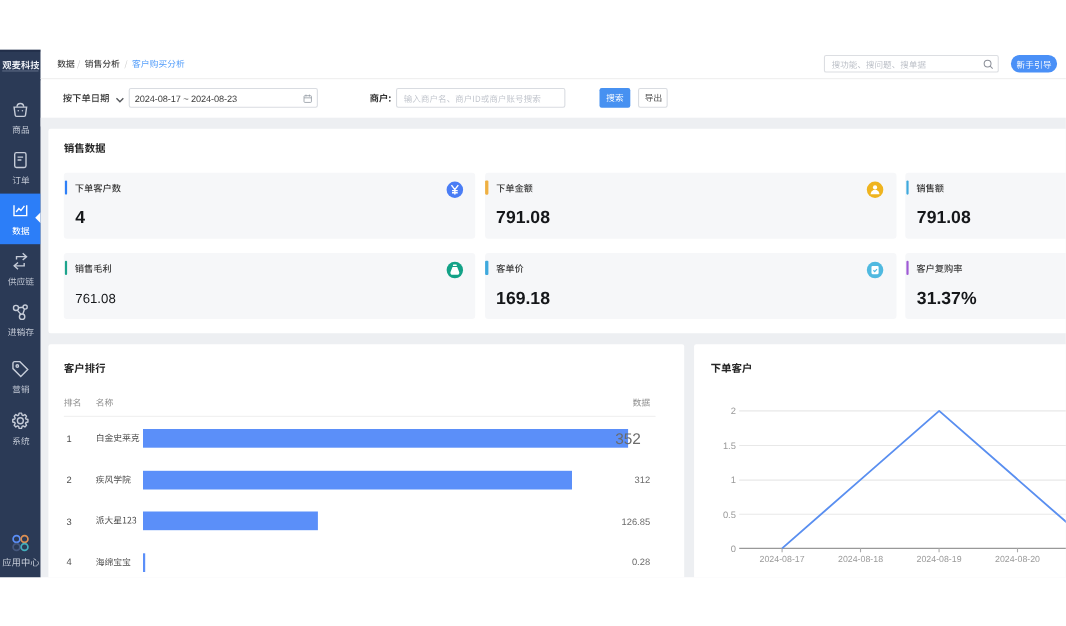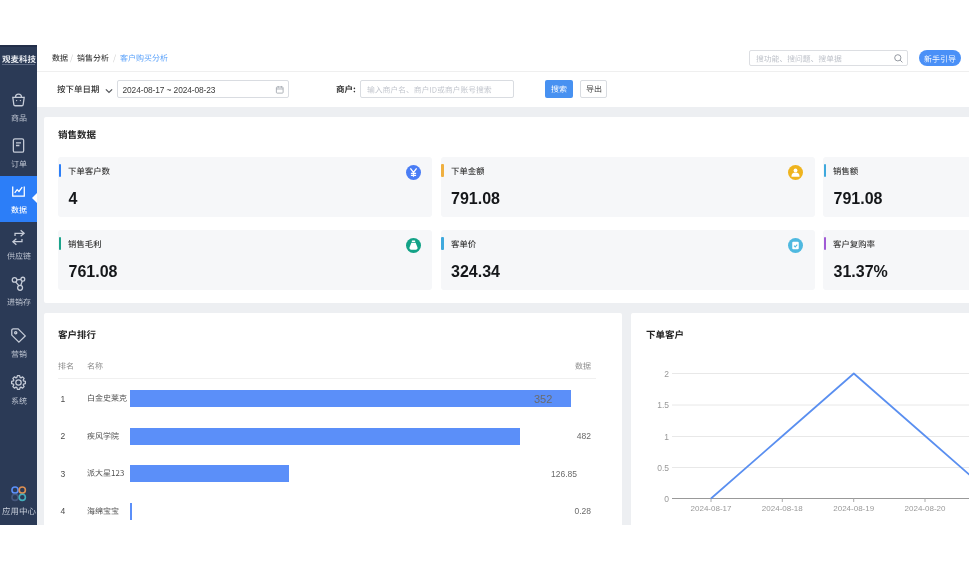--- a/index.html
+++ b/index.html
@@ -253,36 +253,36 @@
           </div>
           <div class="abs" style="left:10.5px;top:35.4px;font-size:16px;line-height:13px;font-weight:bold;color:#15171a">791.08</div>
         </div>
         <div class="sbox" style="left:14.0px;top:113px">
           <div class="abs" style="left:0.5px;top:7px;width:2.5px;height:13px;border-radius:1px;background:#1ca48c"></div>
           <div class="abs" style="left:10px;top:10px">
             <svg width="33.6" height="10.5" viewBox="0 -7.22 33.6 10.5">
               <path fill="#3a3a3a" d="M3.6 -6.5C3.9 -6.0 4.3 -5.4 4.4 -5.0L5.0 -5.3C4.9 -5.7 4.6 -6.3 4.3 -6.8ZM7.4 -6.9C7.2 -6.4 6.8 -5.7 6.5 -5.3L7.2 -5.0C7.4 -5.4 7.8 -6.0 8.0 -6.6ZM0.5 -2.9V-2.2H1.6V-0.7C1.6 -0.4 1.4 -0.1 1.2 -0.0C1.4 0.1 1.5 0.4 1.6 0.6C1.7 0.5 2.0 0.3 3.4 -0.4C3.4 -0.6 3.3 -0.9 3.3 -1.1L2.4 -0.7V-2.2H3.5V-2.9H2.4V-3.9H3.3V-4.7H0.9C1.1 -4.9 1.3 -5.1 1.4 -5.4H3.5V-6.1H1.8C1.9 -6.4 2.0 -6.6 2.1 -6.9L1.4 -7.1C1.2 -6.3 0.7 -5.6 0.3 -5.1C0.4 -4.9 0.6 -4.5 0.6 -4.4C0.7 -4.5 0.8 -4.5 0.9 -4.6V-3.9H1.6V-2.9ZM4.5 -2.5H7.1V-1.7H4.5ZM4.5 -3.2V-4.0H7.1V-3.2ZM5.4 -7.1V-4.7H3.8V0.7H4.5V-1.1H7.1V-0.2C7.1 -0.1 7.0 -0.1 6.9 -0.1C6.8 -0.1 6.4 -0.1 5.9 -0.1C6.1 0.1 6.1 0.4 6.2 0.6C6.8 0.6 7.2 0.6 7.5 0.5C7.7 0.4 7.8 0.2 7.8 -0.2V-4.7L7.1 -4.7H6.2V-7.1Z M10.5 -7.1C10.1 -6.2 9.4 -5.2 8.6 -4.6C8.8 -4.5 9.1 -4.2 9.2 -4.0C9.4 -4.2 9.6 -4.4 9.8 -4.7V-2.1H10.6V-2.4H16.0V-3.0H13.4V-3.6H15.4V-4.1H13.4V-4.6H15.4V-5.1H13.4V-5.6H15.8V-6.2H13.5C13.3 -6.5 13.2 -6.8 13.0 -7.1L12.3 -6.9C12.4 -6.7 12.5 -6.4 12.6 -6.2H10.9C11.0 -6.4 11.1 -6.7 11.2 -6.9ZM9.8 -1.9V0.7H10.6V0.4H14.7V0.7H15.5V-1.9ZM10.6 -0.3V-1.3H14.7V-0.3ZM12.6 -4.6V-4.1H10.6V-4.6ZM12.6 -5.1H10.6V-5.6H12.6ZM12.6 -3.6V-3.0H10.6V-3.6Z M17.3 -2.1 17.4 -1.3 20.1 -1.7V-0.8C20.1 0.3 20.4 0.6 21.5 0.6C21.8 0.6 23.3 0.6 23.5 0.6C24.5 0.6 24.8 0.2 24.9 -1.0C24.7 -1.1 24.3 -1.2 24.1 -1.4C24.1 -0.4 24.0 -0.2 23.5 -0.2C23.2 -0.2 21.8 -0.2 21.6 -0.2C21.0 -0.2 20.9 -0.3 20.9 -0.8V-1.8L24.7 -2.3L24.6 -3.0L20.9 -2.5V-3.7L24.1 -4.1L24.0 -4.9L20.9 -4.4V-5.6C22.0 -5.8 23.0 -6.1 23.8 -6.4L23.1 -7.1C21.8 -6.5 19.4 -6.1 17.4 -5.8C17.4 -5.6 17.6 -5.3 17.6 -5.1C18.4 -5.2 19.2 -5.3 20.1 -5.5V-4.3L17.5 -4.0L17.6 -3.2L20.1 -3.6V-2.4Z M30.1 -6.1V-1.4H30.9V-6.1ZM32.1 -6.9V-0.3C32.1 -0.1 32.1 -0.1 31.9 -0.1C31.7 -0.1 31.2 -0.1 30.6 -0.1C30.8 0.1 30.9 0.5 30.9 0.7C31.7 0.7 32.2 0.7 32.5 0.6C32.8 0.4 32.9 0.2 32.9 -0.3V-6.9ZM29.0 -7.0C28.2 -6.7 26.8 -6.4 25.5 -6.2C25.6 -6.0 25.7 -5.8 25.8 -5.6C26.3 -5.7 26.8 -5.7 27.3 -5.8V-4.6H25.6V-3.8H27.1C26.7 -2.9 26.0 -1.8 25.4 -1.2C25.5 -1.0 25.7 -0.6 25.8 -0.4C26.4 -0.9 26.9 -1.8 27.3 -2.7V0.7H28.1V-2.5C28.5 -2.1 28.9 -1.6 29.1 -1.3L29.6 -2.0C29.4 -2.2 28.5 -3.0 28.1 -3.3V-3.8H29.6V-4.6H28.1V-6.0C28.6 -6.1 29.1 -6.3 29.5 -6.4Z"></path>
             </svg>
           </div>
-          <div class="abs" style="left:10.5px;top:35.4px;font-size:16px;line-height:13px;font-weight:bold;color:#15171a">761.08</div>
+          <div class="abs" style="left:10.5px;top:35.4px;font-size:12px;line-height:13px;font-weight:normal;color:#15171a">761.08</div>
           <div class="abs" style="left:347.5px;top:7.5px;width:15px;height:15px;border-radius:50%;background:#13a287">
             <svg width="15" height="15" viewBox="0 0 24 24" fill="#fff">
               <rect x="9.2" y="3.8" width="5.6" height="2.4" rx="0.9"></rect>
               <path d="M8.6 7.6 h6.8 l2.9 7.2 a3 3 0 0 1 -2.8 4.1 h-7 a3 3 0 0 1 -2.8 -4.1 z"></path>
             </svg>
           </div>
         </div>
         <div class="sbox" style="left:396.5px;top:113px">
           <div class="abs" style="left:0.5px;top:7px;width:2.5px;height:13px;border-radius:1px;background:#3fa9dd"></div>
           <div class="abs" style="left:10px;top:10px">
             <svg width="25.2" height="10.5" viewBox="0 -7.22 25.2 10.5">
               <path fill="#3a3a3a" d="M3.1 -4.4H5.4C5.1 -4.0 4.7 -3.7 4.2 -3.4C3.8 -3.7 3.4 -4.0 3.1 -4.3ZM3.2 -5.6C2.7 -4.9 1.9 -4.2 0.8 -3.7C0.9 -3.6 1.2 -3.3 1.3 -3.2C1.8 -3.4 2.2 -3.6 2.5 -3.9C2.8 -3.6 3.1 -3.3 3.5 -3.0C2.5 -2.6 1.4 -2.3 0.3 -2.1C0.4 -1.9 0.6 -1.6 0.6 -1.4C1.1 -1.5 1.5 -1.6 1.9 -1.7V0.7H2.7V0.4H5.8V0.7H6.6V-1.7C6.9 -1.7 7.3 -1.6 7.6 -1.5C7.8 -1.8 8.0 -2.1 8.1 -2.3C7.0 -2.4 5.9 -2.7 5.0 -3.1C5.6 -3.5 6.2 -4.0 6.6 -4.7L6.1 -5.0L5.9 -5.0H3.7C3.8 -5.1 3.9 -5.3 4.0 -5.4ZM4.2 -2.6C4.7 -2.3 5.3 -2.1 6.0 -1.9H2.6C3.1 -2.1 3.7 -2.3 4.2 -2.6ZM2.7 -0.2V-1.2H5.8V-0.2ZM3.6 -7.0C3.7 -6.8 3.8 -6.6 3.9 -6.4H0.6V-4.7H1.4V-5.6H7.0V-4.7H7.8V-6.4H4.8C4.7 -6.6 4.5 -6.9 4.3 -7.2Z M10.4 -3.6H12.2V-2.9H10.4ZM13.0 -3.6H14.9V-2.9H13.0ZM10.4 -5.0H12.2V-4.2H10.4ZM13.0 -5.0H14.9V-4.2H13.0ZM14.3 -7.0C14.1 -6.6 13.8 -6.1 13.5 -5.6H11.5L11.9 -5.8C11.7 -6.2 11.3 -6.7 11.0 -7.1L10.3 -6.7C10.6 -6.4 10.9 -6.0 11.1 -5.6H9.6V-2.2H12.2V-1.5H8.8V-0.8H12.2V0.7H13.0V-0.8H16.4V-1.5H13.0V-2.2H15.7V-5.6H14.4C14.6 -6.0 14.9 -6.4 15.1 -6.8Z M22.8 -3.8V0.7H23.6V-3.8ZM20.4 -3.8V-2.6C20.4 -1.8 20.4 -0.6 19.2 0.2C19.4 0.4 19.7 0.6 19.8 0.8C21.1 -0.2 21.3 -1.6 21.3 -2.6V-3.8ZM21.7 -7.1C21.3 -6.0 20.4 -4.8 18.9 -4.0C19.1 -3.9 19.3 -3.5 19.4 -3.4C20.6 -4.0 21.4 -4.9 22.0 -5.9C22.7 -4.9 23.6 -4.0 24.4 -3.5C24.6 -3.7 24.8 -4.0 25.0 -4.1C24.0 -4.6 23.0 -5.6 22.4 -6.6L22.6 -7.0ZM19.0 -7.1C18.5 -5.8 17.8 -4.6 17.1 -3.8C17.2 -3.6 17.4 -3.2 17.5 -3.0C17.7 -3.2 17.9 -3.5 18.1 -3.8V0.7H18.9V-5.0C19.2 -5.6 19.5 -6.2 19.7 -6.9Z"></path>
             </svg>
           </div>
-          <div class="abs" style="left:10.5px;top:35.4px;font-size:16px;line-height:13px;font-weight:bold;color:#15171a">324.34</div>
+          <div class="abs" style="left:10.5px;top:35.4px;font-size:16px;line-height:13px;font-weight:bold;color:#15171a">169.18</div>
           <div class="abs" style="left:347.5px;top:7.5px;width:15px;height:15px;border-radius:50%;background:#4fb9e0">
             <svg width="15" height="15" viewBox="0 0 24 24">
               <rect x="6.8" y="6" width="10.4" height="12" rx="1.6" fill="#fff"></rect>
               <path d="M9.6 12.3 l1.9 1.9 3.3-3.6" stroke="#4fb9e0" stroke-width="1.7" fill="none"></path>
             </svg>
           </div>
         </div>
         <div class="sbox" style="left:779.0px;top:113px">
           <div class="abs" style="left:0.5px;top:7px;width:2.5px;height:13px;border-radius:1px;background:#a05ad5"></div>
           <div class="abs" style="left:10px;top:10px">
@@ -315,37 +315,37 @@
           </svg>
         </div>
         <div class="abs" style="left:14px;top:65px;width:538px;height:1px;background:#f0f0f0"></div>
         <div class="abs" style="left:16.5px;top:81.6px;font-size:8.5px;line-height:8.5px;color:#4c4c4c">1</div>
         <div class="abs" style="left:43px;top:81.3px">
           <svg width="40.0" height="10.0" viewBox="0 -6.88 40.0 10.0">
             <path fill="#4c4c4c" d="M3.6 -6.8C3.5 -6.4 3.3 -5.8 3.1 -5.4H1.2V0.6H1.8V0.1H6.2V0.6H6.9V-5.4H3.8C4.0 -5.8 4.2 -6.2 4.3 -6.6ZM1.8 -0.5V-2.4H6.2V-0.5ZM1.8 -3.0V-4.8H6.2V-3.0Z M9.6 -1.7C9.9 -1.3 10.2 -0.7 10.3 -0.3L10.8 -0.5C10.7 -0.9 10.4 -1.5 10.1 -1.9ZM13.9 -1.9C13.7 -1.5 13.3 -0.9 13.0 -0.5L13.5 -0.3C13.8 -0.6 14.1 -1.2 14.4 -1.7ZM12.0 -6.8C11.2 -5.6 9.8 -4.7 8.2 -4.2C8.4 -4.0 8.6 -3.8 8.7 -3.6C9.1 -3.8 9.5 -4.0 9.9 -4.2V-3.8H11.7V-2.7H8.9V-2.1H11.7V-0.1H8.5V0.4H15.5V-0.1H12.3V-2.1H15.1V-2.7H12.3V-3.8H14.1V-4.3C14.5 -4.0 14.9 -3.8 15.4 -3.7C15.4 -3.8 15.6 -4.0 15.8 -4.2C14.6 -4.6 13.1 -5.4 12.4 -6.3L12.6 -6.5ZM14.0 -4.3H10.1C10.8 -4.7 11.5 -5.2 12.0 -5.8C12.5 -5.3 13.2 -4.7 14.0 -4.3Z M17.6 -4.9H19.7V-3.4H17.6ZM20.3 -4.9H22.5V-3.4H20.3ZM17.9 -2.5 17.4 -2.3C17.7 -1.6 18.1 -1.1 18.6 -0.7C18.1 -0.4 17.4 -0.1 16.3 0.1C16.5 0.2 16.6 0.5 16.7 0.6C17.8 0.4 18.5 0.0 19.1 -0.4C20.1 0.3 21.6 0.5 23.4 0.6C23.5 0.4 23.6 0.2 23.7 0.0C21.9 -0.1 20.6 -0.2 19.5 -0.8C20.1 -1.4 20.3 -2.1 20.3 -2.8H23.1V-5.5H20.3V-6.7H19.7V-5.5H17.0V-2.8H19.7C19.6 -2.2 19.5 -1.6 19.0 -1.1C18.6 -1.5 18.2 -1.9 17.9 -2.5Z M25.6 -3.7C25.8 -3.3 26.1 -2.8 26.2 -2.5L26.8 -2.7C26.7 -3.1 26.4 -3.5 26.1 -3.9ZM29.8 -3.9C29.7 -3.5 29.4 -3.0 29.2 -2.7L29.7 -2.5C29.9 -2.8 30.2 -3.3 30.4 -3.7ZM27.7 -5.2V-4.4H24.9V-3.9H27.7V-2.5H24.4V-1.9H27.2C26.5 -1.1 25.4 -0.4 24.3 0.0C24.4 0.1 24.6 0.3 24.7 0.5C25.8 0.0 26.9 -0.8 27.7 -1.7V0.6H28.3V-1.7C29.0 -0.8 30.2 0.0 31.3 0.5C31.4 0.3 31.6 0.1 31.7 -0.1C30.6 -0.4 29.4 -1.1 28.7 -1.9H31.6V-2.5H28.3V-3.9H31.1V-4.4H28.3V-5.2ZM24.5 -6.1V-5.6H26.3V-4.9H26.8V-5.6H29.2V-4.9H29.7V-5.6H31.5V-6.1H29.7V-6.7H29.2V-6.1H26.8V-6.7H26.3V-6.1Z M34.0 -3.9H38.0V-2.6H34.0ZM35.7 -6.7V-5.9H32.6V-5.4H35.7V-4.5H33.4V-2.1H34.7C34.5 -1.0 34.1 -0.3 32.3 0.1C32.5 0.2 32.6 0.5 32.7 0.7C34.6 0.2 35.2 -0.7 35.3 -2.1H36.5V-0.3C36.5 0.4 36.7 0.6 37.5 0.6C37.6 0.6 38.6 0.6 38.8 0.6C39.4 0.6 39.6 0.3 39.7 -0.9C39.5 -1.0 39.2 -1.1 39.1 -1.2C39.1 -0.2 39.0 -0.0 38.7 -0.0C38.5 -0.0 37.7 -0.0 37.5 -0.0C37.2 -0.0 37.1 -0.0 37.1 -0.3V-2.1H38.6V-4.5H36.3V-5.4H39.5V-5.9H36.3V-6.7Z"></path>
           </svg>
         </div>
         <div class="abs" style="left:86px;top:77.0px;width:441.0px;height:17px;background:#5b8ff9"></div>
-        <div class="abs" style="right:48px;top:81.6px;font-size:11px;line-height:8.5px;color:#6b6b6b;text-align:left;width:40px">352</div>
+        <div class="abs" style="right:31px;top:81.6px;font-size:14px;line-height:8.5px;color:#6b6b6b;text-align:center;width:40px">352</div>
         <div class="abs" style="left:16.5px;top:119.1px;font-size:8.5px;line-height:8.5px;color:#4c4c4c">2</div>
         <div class="abs" style="left:43px;top:118.8px">
           <svg width="32.0" height="10.0" viewBox="0 -6.88 32.0 10.0">
             <path fill="#4c4c4c" d="M3.6 -5.1C3.4 -4.3 3.0 -3.5 2.6 -2.9C2.7 -2.8 3.0 -2.7 3.1 -2.6C3.3 -2.9 3.5 -3.3 3.7 -3.7H4.7V-2.7L4.7 -2.4H2.6V-1.9H4.6C4.4 -1.1 3.9 -0.4 2.2 0.2C2.4 0.3 2.5 0.5 2.6 0.7C4.1 0.1 4.8 -0.6 5.1 -1.4C5.5 -0.4 6.3 0.2 7.3 0.6C7.4 0.4 7.6 0.2 7.7 0.1C6.6 -0.2 5.8 -0.9 5.4 -1.9H7.5V-2.4H5.3L5.3 -2.7V-3.7H7.2V-4.2H3.9C4.0 -4.5 4.1 -4.7 4.2 -5.0ZM4.1 -6.6C4.2 -6.4 4.4 -6.1 4.5 -5.8H1.6V-3.9C1.4 -4.2 1.1 -4.8 0.8 -5.2L0.3 -5.0C0.6 -4.5 0.9 -3.9 1.1 -3.6L1.6 -3.8V-3.4L1.6 -2.8C1.1 -2.5 0.6 -2.2 0.3 -2.0L0.5 -1.5L1.5 -2.1C1.4 -1.3 1.2 -0.4 0.5 0.3C0.7 0.4 0.9 0.6 1.0 0.7C2.0 -0.5 2.2 -2.2 2.2 -3.4V-5.3H7.7V-5.8H5.1C5.0 -6.1 4.9 -6.5 4.7 -6.8Z M9.3 -6.3V-4.0C9.3 -2.7 9.2 -1.0 8.3 0.2C8.5 0.3 8.7 0.5 8.8 0.6C9.7 -0.6 9.9 -2.6 9.9 -4.0V-5.8H14.1C14.1 -1.6 14.1 0.6 15.1 0.6C15.6 0.6 15.7 0.2 15.8 -0.9C15.7 -0.9 15.5 -1.1 15.4 -1.3C15.4 -0.6 15.3 -0.1 15.2 -0.1C14.7 -0.1 14.7 -2.6 14.7 -6.3ZM12.9 -5.2C12.7 -4.6 12.4 -3.9 12.1 -3.3C11.6 -3.8 11.2 -4.4 10.8 -4.9L10.3 -4.6C10.7 -4.0 11.3 -3.4 11.7 -2.7C11.2 -1.9 10.6 -1.2 9.9 -0.7C10.1 -0.6 10.3 -0.4 10.4 -0.3C11.0 -0.7 11.6 -1.4 12.1 -2.2C12.6 -1.5 13.0 -0.9 13.3 -0.4L13.9 -0.7C13.6 -1.3 13.0 -2.0 12.4 -2.8C12.8 -3.5 13.2 -4.3 13.4 -5.0Z M19.7 -2.8V-2.2H16.5V-1.6H19.7V-0.1C19.7 0.0 19.6 0.0 19.5 0.1C19.3 0.1 18.8 0.1 18.2 0.0C18.3 0.2 18.4 0.5 18.4 0.6C19.1 0.6 19.6 0.6 19.9 0.5C20.2 0.4 20.3 0.3 20.3 -0.1V-1.6H23.6V-2.2H20.3V-2.5C21.0 -2.8 21.8 -3.3 22.3 -3.8L21.9 -4.0L21.8 -4.0H17.8V-3.5H21.1C20.7 -3.2 20.2 -2.9 19.7 -2.8ZM19.4 -6.6C19.6 -6.2 19.9 -5.7 20.0 -5.4H18.2L18.5 -5.5C18.4 -5.9 18.1 -6.3 17.8 -6.6L17.3 -6.4C17.5 -6.1 17.8 -5.7 18.0 -5.4H16.6V-3.8H17.2V-4.8H22.8V-3.8H23.4V-5.4H22.1C22.4 -5.7 22.6 -6.1 22.9 -6.5L22.3 -6.7C22.1 -6.3 21.8 -5.8 21.5 -5.4H20.2L20.6 -5.6C20.5 -5.9 20.2 -6.4 19.9 -6.8Z M27.7 -4.3V-3.8H30.9V-4.3ZM27.1 -2.9V-2.3H28.2C28.1 -1.1 27.8 -0.3 26.4 0.2C26.5 0.3 26.7 0.5 26.8 0.6C28.3 0.1 28.7 -0.8 28.8 -2.3H29.6V-0.2C29.6 0.4 29.8 0.5 30.3 0.5C30.4 0.5 30.9 0.5 31.1 0.5C31.5 0.5 31.7 0.3 31.7 -0.8C31.6 -0.8 31.3 -0.9 31.2 -1.0C31.2 -0.1 31.2 0.0 31.0 0.0C30.9 0.0 30.5 0.0 30.4 0.0C30.2 0.0 30.2 -0.0 30.2 -0.2V-2.3H31.6V-2.9ZM28.7 -6.6C28.8 -6.3 29.0 -6.0 29.1 -5.7H27.1V-4.3H27.6V-5.2H31.0V-4.3H31.6V-5.7H29.6L29.8 -5.8C29.7 -6.1 29.4 -6.5 29.2 -6.8ZM24.6 -6.4V0.6H25.2V-5.8H26.2C26.1 -5.3 25.8 -4.6 25.6 -4.0C26.2 -3.4 26.3 -2.8 26.3 -2.4C26.3 -2.2 26.3 -1.9 26.1 -1.8C26.1 -1.8 26.0 -1.8 25.9 -1.8C25.8 -1.8 25.6 -1.8 25.4 -1.8C25.5 -1.6 25.6 -1.4 25.6 -1.3C25.8 -1.2 26.0 -1.2 26.1 -1.3C26.3 -1.3 26.4 -1.3 26.5 -1.4C26.8 -1.6 26.9 -1.9 26.9 -2.4C26.9 -2.9 26.7 -3.4 26.1 -4.1C26.4 -4.7 26.7 -5.5 26.9 -6.2L26.5 -6.4L26.5 -6.4Z"></path>
           </svg>
         </div>
         <div class="abs" style="left:86px;top:114.5px;width:390.0px;height:17px;background:#5b8ff9"></div>
-        <div class="abs" style="right:31px;top:119.1px;font-size:8.5px;line-height:8.5px;color:#6b6b6b;text-align:right;width:40px">482</div>
+        <div class="abs" style="right:31px;top:119.1px;font-size:8.5px;line-height:8.5px;color:#6b6b6b;text-align:right;width:40px">312</div>
         <div class="abs" style="left:16.5px;top:156.6px;font-size:8.5px;line-height:8.5px;color:#4c4c4c">3</div>
         <div class="abs" style="left:43px;top:156.3px">
           <svg width="37.3" height="10.0" viewBox="0 -6.88 37.3 10.0">
             <path fill="#4c4c4c" d="M0.7 -6.2C1.2 -5.9 1.8 -5.5 2.1 -5.3L2.4 -5.8C2.1 -6.0 1.5 -6.4 1.0 -6.6ZM0.3 -4.0C0.8 -3.8 1.4 -3.4 1.7 -3.2L2.0 -3.7C1.7 -3.9 1.1 -4.3 0.6 -4.4ZM0.5 0.1 1.0 0.5C1.4 -0.2 1.8 -1.2 2.2 -2.1L1.8 -2.5C1.4 -1.6 0.9 -0.5 0.5 0.1ZM4.2 0.6C4.4 0.4 4.6 0.3 6.1 -0.4C6.1 -0.5 6.0 -0.7 6.0 -0.8L4.8 -0.4V-4.2L5.4 -4.3C5.7 -2.2 6.2 -0.4 7.3 0.5C7.4 0.4 7.6 0.1 7.8 0.0C7.1 -0.4 6.7 -1.2 6.4 -2.1C6.8 -2.4 7.2 -2.8 7.7 -3.1L7.2 -3.5C7.0 -3.2 6.6 -2.9 6.2 -2.6C6.1 -3.1 6.0 -3.7 5.9 -4.4C6.3 -4.5 6.8 -4.6 7.1 -4.7L6.6 -5.2C6.1 -5.0 5.1 -4.7 4.3 -4.6V-0.5C4.3 -0.1 4.1 -0.0 4.0 0.0C4.1 0.2 4.2 0.4 4.2 0.6ZM2.9 -5.9V-3.9C2.9 -2.6 2.9 -0.9 2.0 0.4C2.1 0.4 2.4 0.6 2.5 0.7C3.4 -0.6 3.5 -2.6 3.5 -3.9V-5.4C4.8 -5.6 6.3 -5.9 7.3 -6.2L6.8 -6.7C5.9 -6.4 4.3 -6.1 2.9 -5.9Z M11.7 -6.7C11.7 -6.1 11.7 -5.3 11.6 -4.4H8.5V-3.8H11.5C11.1 -2.3 10.3 -0.7 8.3 0.1C8.5 0.3 8.7 0.5 8.8 0.6C10.8 -0.3 11.6 -1.8 12.0 -3.4C12.6 -1.5 13.7 -0.1 15.2 0.6C15.3 0.4 15.5 0.2 15.7 0.1C14.1 -0.6 13.1 -2.0 12.5 -3.8H15.5V-4.4H12.2C12.3 -5.3 12.3 -6.1 12.3 -6.7Z M17.9 -4.8H22.1V-4.0H17.9ZM17.9 -5.9H22.1V-5.2H17.9ZM17.4 -6.4V-3.6H22.7V-6.4ZM17.9 -3.5C17.5 -2.8 17.0 -2.1 16.4 -1.7C16.5 -1.6 16.8 -1.4 16.9 -1.3C17.2 -1.6 17.5 -1.9 17.7 -2.2H19.7V-1.5H17.5V-1.0H19.7V-0.1H16.5V0.4H23.5V-0.1H20.3V-1.0H22.7V-1.5H20.3V-2.2H23.0V-2.7H20.3V-3.4H19.7V-2.7H18.1C18.2 -2.9 18.4 -3.2 18.5 -3.4Z M24.7 0.0H27.9V-0.6H26.7V-5.9H26.2C25.9 -5.7 25.5 -5.5 25.0 -5.4V-5.0H26.0V-0.6H24.7Z M28.8 0.0H32.5V-0.6H30.9C30.6 -0.6 30.2 -0.6 29.9 -0.6C31.3 -1.9 32.2 -3.1 32.2 -4.2C32.2 -5.3 31.5 -6.0 30.5 -6.0C29.7 -6.0 29.2 -5.6 28.8 -5.1L29.2 -4.7C29.5 -5.1 29.9 -5.4 30.4 -5.4C31.1 -5.4 31.5 -4.9 31.5 -4.2C31.5 -3.2 30.6 -2.0 28.8 -0.4Z M35.0 0.1C36.0 0.1 36.9 -0.5 36.9 -1.6C36.9 -2.4 36.3 -2.9 35.6 -3.1V-3.1C36.3 -3.3 36.7 -3.8 36.7 -4.5C36.7 -5.4 36.0 -6.0 35.0 -6.0C34.3 -6.0 33.8 -5.7 33.3 -5.3L33.7 -4.8C34.1 -5.1 34.5 -5.4 34.9 -5.4C35.6 -5.4 35.9 -5.0 35.9 -4.4C35.9 -3.8 35.5 -3.3 34.3 -3.3V-2.8C35.7 -2.8 36.1 -2.3 36.1 -1.6C36.1 -0.9 35.6 -0.5 34.9 -0.5C34.3 -0.5 33.8 -0.8 33.5 -1.2L33.1 -0.7C33.5 -0.3 34.1 0.1 35.0 0.1Z"></path>
           </svg>
         </div>
         <div class="abs" style="left:86px;top:152.0px;width:158.5px;height:17px;background:#5b8ff9"></div>
-        <div class="abs" style="right:31px;top:156.6px;font-size:8.5px;line-height:8.5px;color:#6b6b6b;text-align:left;width:40px">126.85</div>
+        <div class="abs" style="right:31px;top:156.6px;font-size:8.5px;line-height:8.5px;color:#6b6b6b;text-align:right;width:40px">126.85</div>
         <div class="abs" style="left:16.5px;top:194.1px;font-size:8.5px;line-height:8.5px;color:#4c4c4c">4</div>
         <div class="abs" style="left:43px;top:193.8px">
           <svg width="32.0" height="10.0" viewBox="0 -6.88 32.0 10.0">
             <path fill="#4c4c4c" d="M0.8 -6.2C1.2 -6.0 1.8 -5.6 2.1 -5.3L2.5 -5.8C2.2 -6.1 1.6 -6.4 1.1 -6.6ZM0.3 -3.9C0.8 -3.6 1.4 -3.3 1.6 -3.0L2.0 -3.5C1.7 -3.7 1.1 -4.1 0.7 -4.3ZM0.6 0.2 1.1 0.5C1.4 -0.2 1.8 -1.3 2.1 -2.1L1.7 -2.4C1.4 -1.5 0.9 -0.5 0.6 0.2ZM4.5 -3.8C4.8 -3.5 5.2 -3.1 5.3 -2.8H3.7L3.8 -4.0H6.6L6.5 -2.8H5.4L5.7 -3.1C5.5 -3.3 5.1 -3.7 4.8 -4.0ZM2.3 -2.8V-2.3H3.0C2.9 -1.6 2.8 -1.0 2.7 -0.5H6.3C6.2 -0.3 6.2 -0.1 6.1 -0.0C6.0 0.1 6.0 0.1 5.8 0.1C5.7 0.1 5.3 0.1 4.9 0.0C5.0 0.2 5.0 0.4 5.0 0.6C5.4 0.6 5.8 0.6 6.0 0.6C6.3 0.5 6.4 0.5 6.6 0.3C6.7 0.1 6.8 -0.1 6.9 -0.5H7.5V-1.1H6.9C7.0 -1.4 7.0 -1.8 7.0 -2.3H7.7V-2.8H7.1L7.1 -4.2C7.1 -4.3 7.1 -4.5 7.1 -4.5H3.3C3.2 -4.0 3.2 -3.4 3.1 -2.8ZM3.6 -2.3H6.5C6.4 -1.8 6.4 -1.4 6.4 -1.1H3.4ZM4.3 -2.1C4.6 -1.8 5.0 -1.3 5.2 -1.1L5.6 -1.3C5.4 -1.6 5.0 -2.0 4.6 -2.3ZM3.5 -6.7C3.2 -5.8 2.8 -4.9 2.2 -4.3C2.3 -4.2 2.6 -4.0 2.7 -3.9C3.0 -4.3 3.3 -4.7 3.6 -5.3H7.5V-5.8H3.8C3.9 -6.1 4.0 -6.3 4.1 -6.6Z M8.3 -0.4 8.5 0.1C9.2 -0.1 10.1 -0.5 10.9 -0.8L10.8 -1.3C9.9 -1.0 9.0 -0.6 8.3 -0.4ZM12.0 -4.4H14.7V-3.7H12.0ZM12.0 -5.5H14.7V-4.8H12.0ZM8.5 -3.4C8.6 -3.4 8.8 -3.5 9.8 -3.6C9.4 -3.1 9.1 -2.7 9.0 -2.5C8.7 -2.2 8.5 -2.0 8.4 -2.0C8.4 -1.8 8.5 -1.6 8.5 -1.5C8.7 -1.6 9.0 -1.6 10.9 -2.1C10.9 -2.2 10.9 -2.4 10.9 -2.6L9.4 -2.3C10.0 -3.0 10.6 -3.9 11.1 -4.7L10.6 -5.0C10.5 -4.7 10.3 -4.4 10.1 -4.2L9.1 -4.1C9.6 -4.7 10.1 -5.6 10.5 -6.5L9.9 -6.7C9.6 -5.8 9.0 -4.7 8.8 -4.4C8.6 -4.2 8.4 -4.0 8.3 -3.9C8.4 -3.8 8.5 -3.5 8.5 -3.4ZM11.5 -6.0V-3.2H13.0V-2.6H11.3V0.0H11.8V-2.0H13.0V0.6H13.6V-2.0H14.9V-0.6C14.9 -0.5 14.8 -0.5 14.7 -0.5C14.7 -0.5 14.4 -0.5 14.1 -0.5C14.2 -0.4 14.2 -0.2 14.3 0.0C14.7 0.0 15.0 0.0 15.2 -0.1C15.4 -0.2 15.4 -0.3 15.4 -0.6V-2.6H13.6V-3.2H15.3V-6.0H13.4C13.5 -6.2 13.6 -6.4 13.7 -6.7L13.0 -6.7C12.9 -6.5 12.9 -6.2 12.8 -6.0Z M20.9 -1.4C21.3 -1.0 21.9 -0.5 22.2 -0.2L22.6 -0.6C22.3 -0.9 21.8 -1.3 21.3 -1.7ZM19.4 -6.6C19.6 -6.4 19.8 -6.0 19.9 -5.7H16.7V-4.0H17.3V-5.2H22.7V-4.2H17.3V-3.6H19.7V-2.3H17.5V-1.8H19.7V-0.2H16.5V0.4H23.5V-0.2H20.3V-1.8H22.5V-2.3H20.3V-3.6H22.7V-4.0H23.3V-5.7H20.6C20.4 -6.0 20.2 -6.5 20.0 -6.8Z M28.9 -1.4C29.3 -1.0 29.9 -0.5 30.2 -0.2L30.6 -0.6C30.3 -0.9 29.8 -1.3 29.3 -1.7ZM27.4 -6.6C27.6 -6.4 27.8 -6.0 27.9 -5.7H24.7V-4.0H25.3V-5.2H30.7V-4.2H25.3V-3.6H27.7V-2.3H25.5V-1.8H27.7V-0.2H24.5V0.4H31.5V-0.2H28.3V-1.8H30.5V-2.3H28.3V-3.6H30.7V-4.0H31.3V-5.7H28.6C28.4 -6.0 28.2 -6.5 28.0 -6.8Z"></path>
           </svg>
         </div>
         <div class="abs" style="left:86px;top:189.5px;width:1.5px;height:17px;background:#5b8ff9"></div>
         <div class="abs" style="right:31px;top:194.1px;font-size:8.5px;line-height:8.5px;color:#6b6b6b;text-align:right;width:40px">0.28</div>
       </div>
       <div class="card" style="left:594px;top:206px;width:579px;height:240px">

